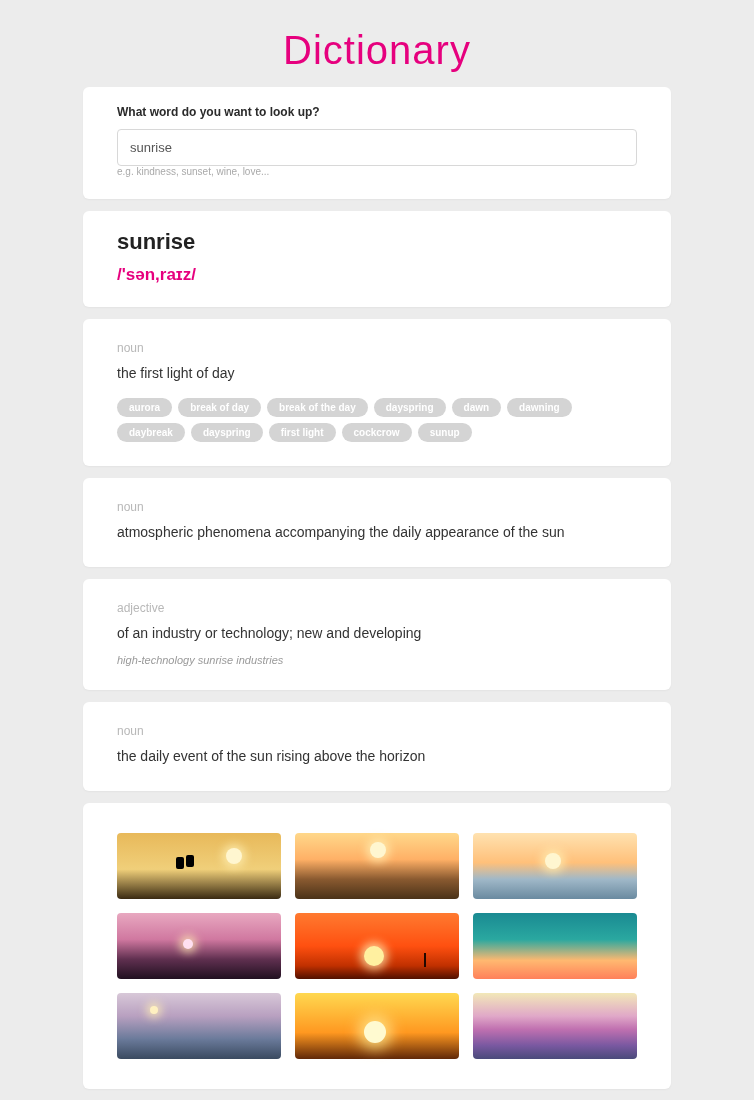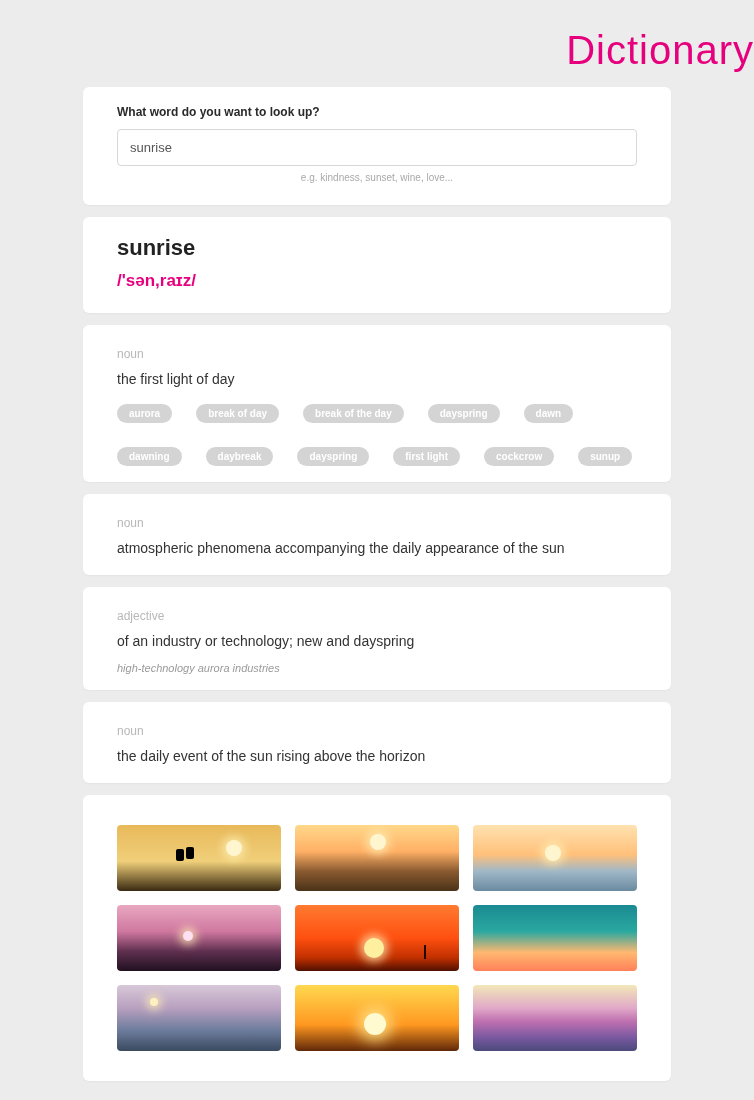--- a/index.html
+++ b/index.html
@@ -11,21 +11,21 @@
     width: 754px;
     margin: 0 auto;
     padding-bottom: 20px;
   }
   .container { width: 588px; margin: 0 auto; }
   h1.title {
     font-family: 'Comic Sans MS', cursive, sans-serif;
     font-weight: 400;
     font-size: 40px;
     color: #e6007e;
-    text-align: right;
+    text-align: center;
     letter-spacing: 1px;
     padding: 28px 0 14px;
   }
   .card {
     background: #fff;
     border-radius: 6px;
     padding: 18px 34px 22px;
     margin-bottom: 12px;
     box-shadow: 0 1px 2px rgba(0,0,0,0.04);
   }
@@ -33,28 +33,28 @@
   .search-input {
     width: 100%;
     border: 1px solid #d8d8d8;
     border-radius: 4px;
     padding: 10px 12px;
     font-size: 13px;
     font-family: inherit;
     color: #555;
     outline: none;
   }
-  .hint { font-size: 10px; color: #a9a9a9; margin-top: 6px; text-align: center; }
+  .hint { font-size: 10px; color: #a9a9a9; margin-top: 0; }
   .word-card h2 { font-size: 22px; font-weight: 700; color: #222; margin-bottom: 10px; }
   .pronunciation { font-size: 17px; color: #e6007e; font-weight: 700; }
-  .meaning-card { padding: 22px 34px 16px; }
+  .meaning-card { padding: 22px 34px 24px; }
   .pos { font-size: 12px; color: #b8b8b8; margin-bottom: 8px; }
   .definition { font-size: 14px; color: #333; line-height: 1.5; }
   .example { font-size: 11px; color: #9a9a9a; font-style: italic; margin-top: 10px; }
-  .synonyms { margin-top: 14px; display: flex; flex-wrap: wrap; gap: 24px; }
+  .synonyms { margin-top: 14px; display: flex; flex-wrap: wrap; gap: 6px; }
   .syn {
     background: #d4d4d4;
     color: #fff;
     font-size: 10px;
     font-weight: 700;
     padding: 4px 12px;
     border-radius: 12px;
     display: inline-block;
   }
   .gallery-card { padding: 30px 34px; }
@@ -113,22 +113,22 @@
           <span class="syn">cockcrow</span>
           <span class="syn">sunup</span>
         </div>
       </div>
       <div class="card meaning-card">
         <div class="pos">noun</div>
         <div class="definition">atmospheric phenomena accompanying the daily appearance of the sun</div>
       </div>
       <div class="card meaning-card">
         <div class="pos">adjective</div>
-        <div class="definition">of an industry or technology; new and dayspring</div>
-        <div class="example">high-technology aurora industries</div>
+        <div class="definition">of an industry or technology; new and developing</div>
+        <div class="example">high-technology sunrise industries</div>
       </div>
       <div class="card meaning-card">
         <div class="pos">noun</div>
         <div class="definition">the daily event of the sun rising above the horizon</div>
       </div>
     </div>
 
   <div class="card gallery-card">
     <div class="gallery">
       <div class="thumb g1">

